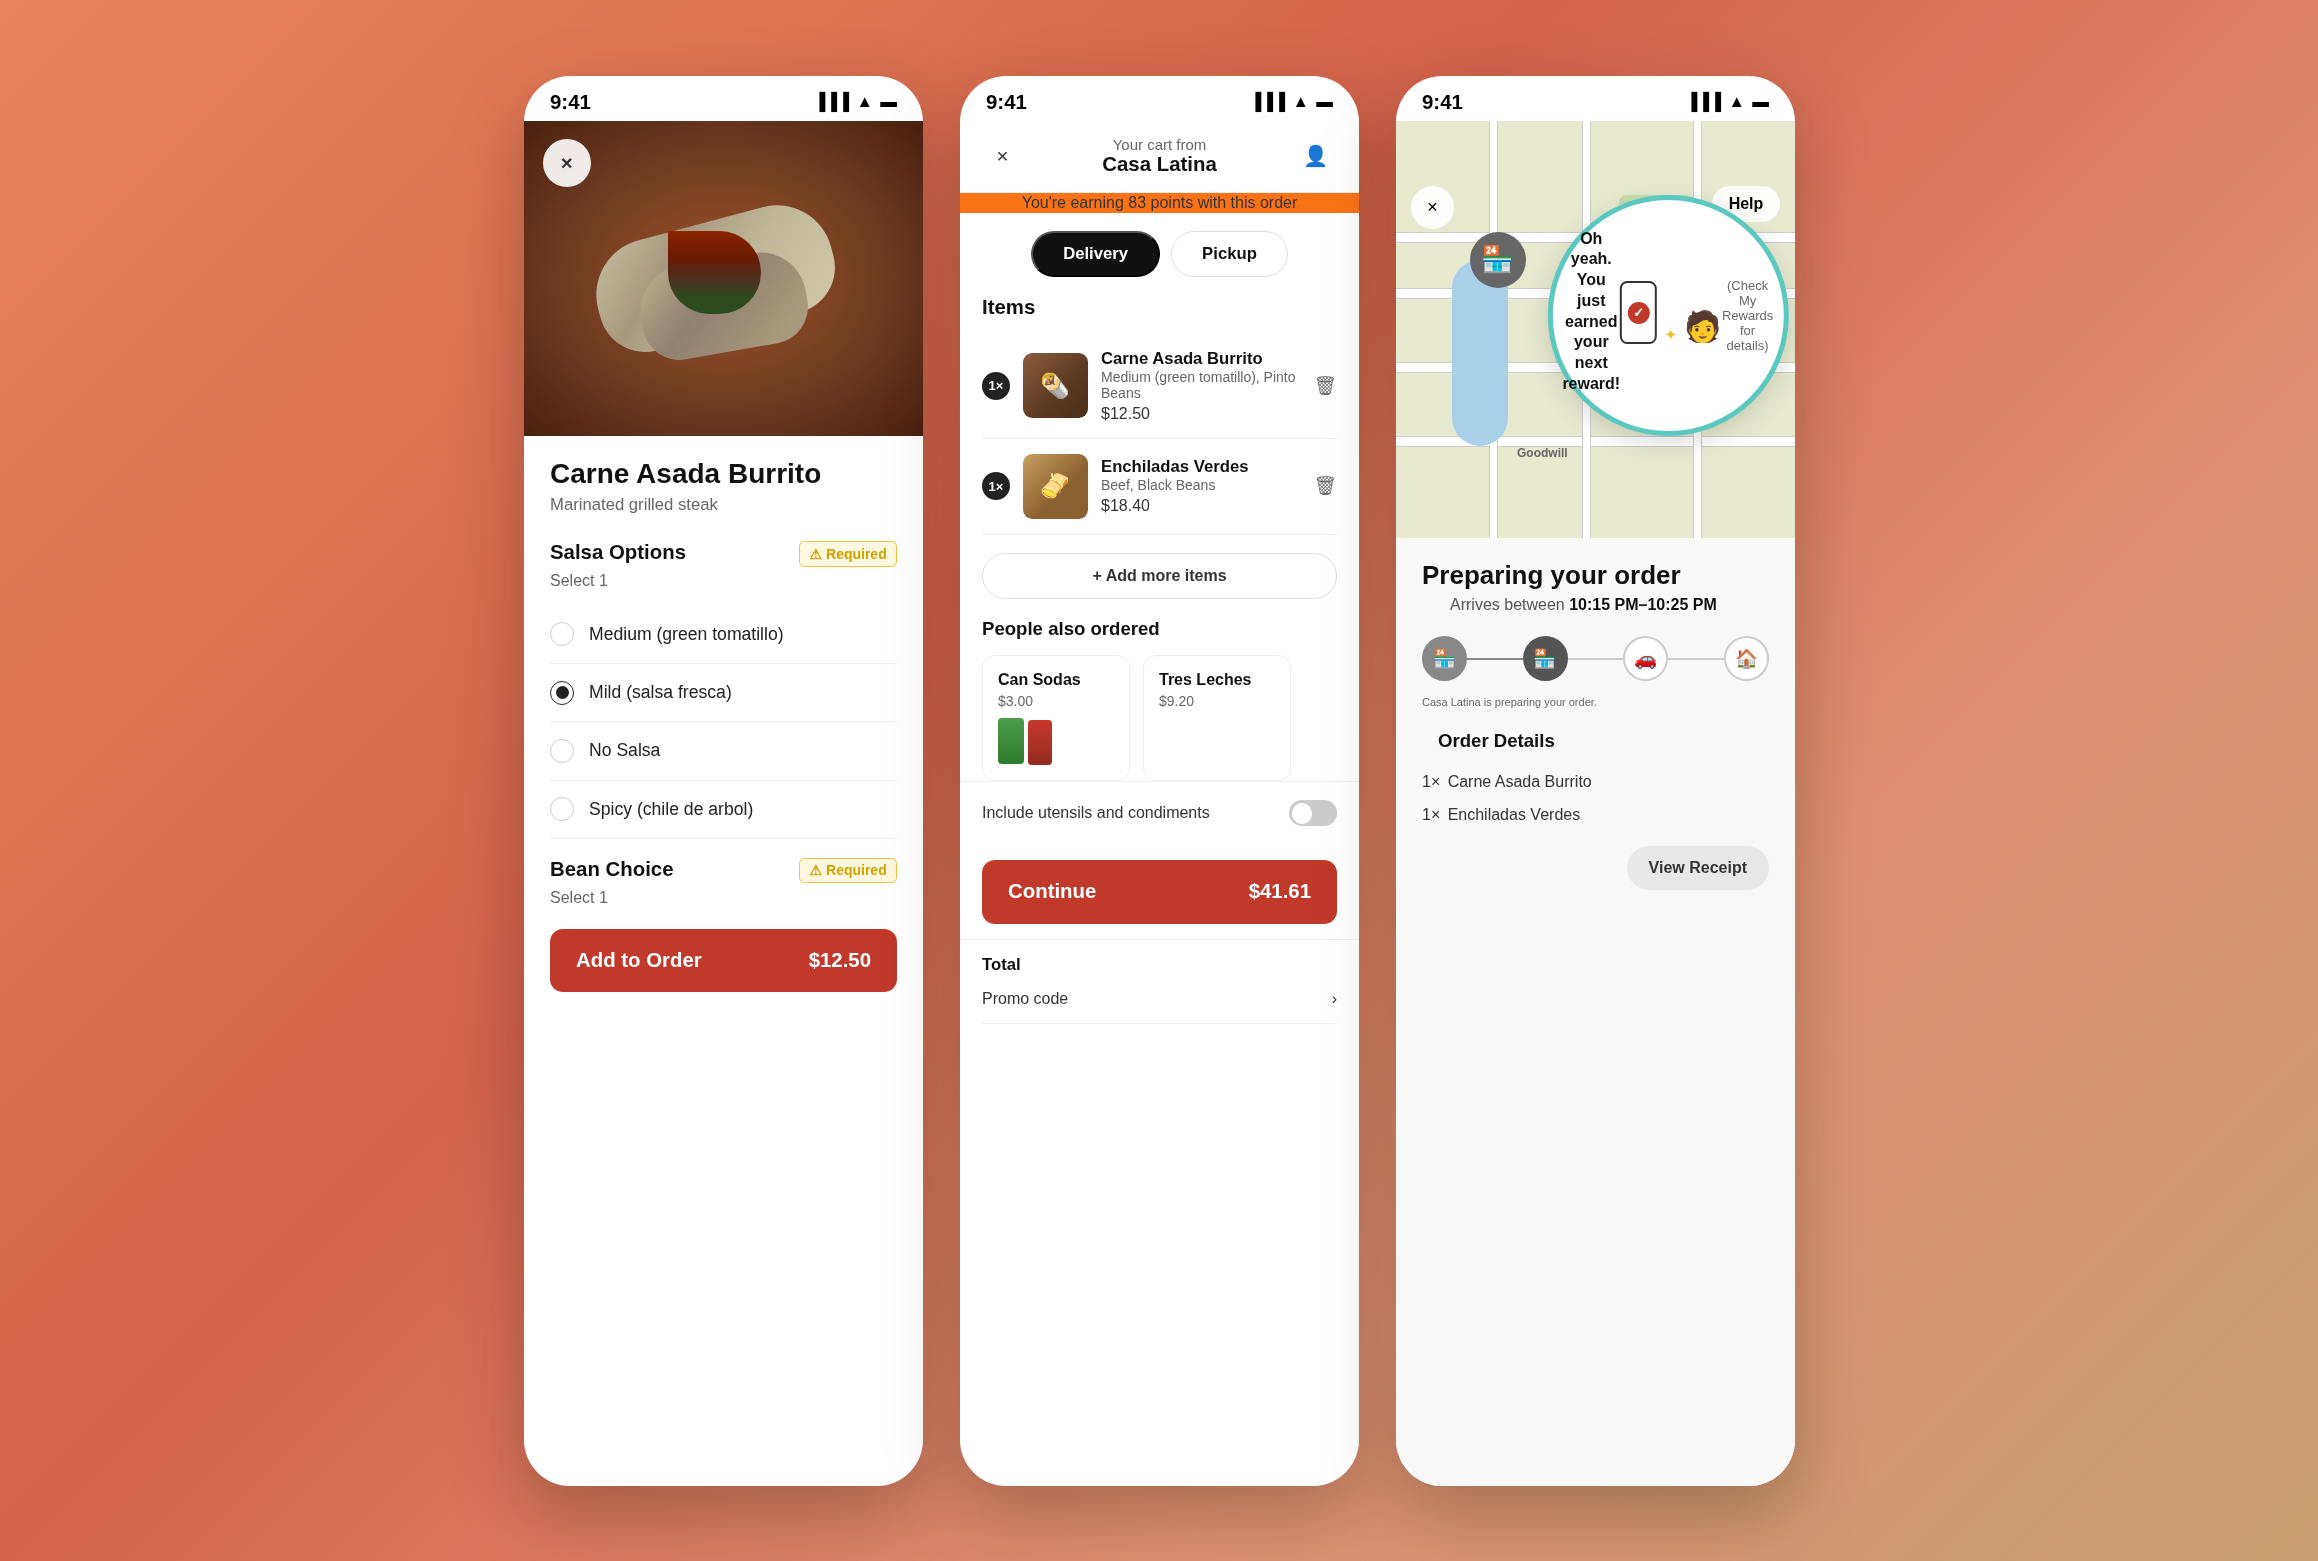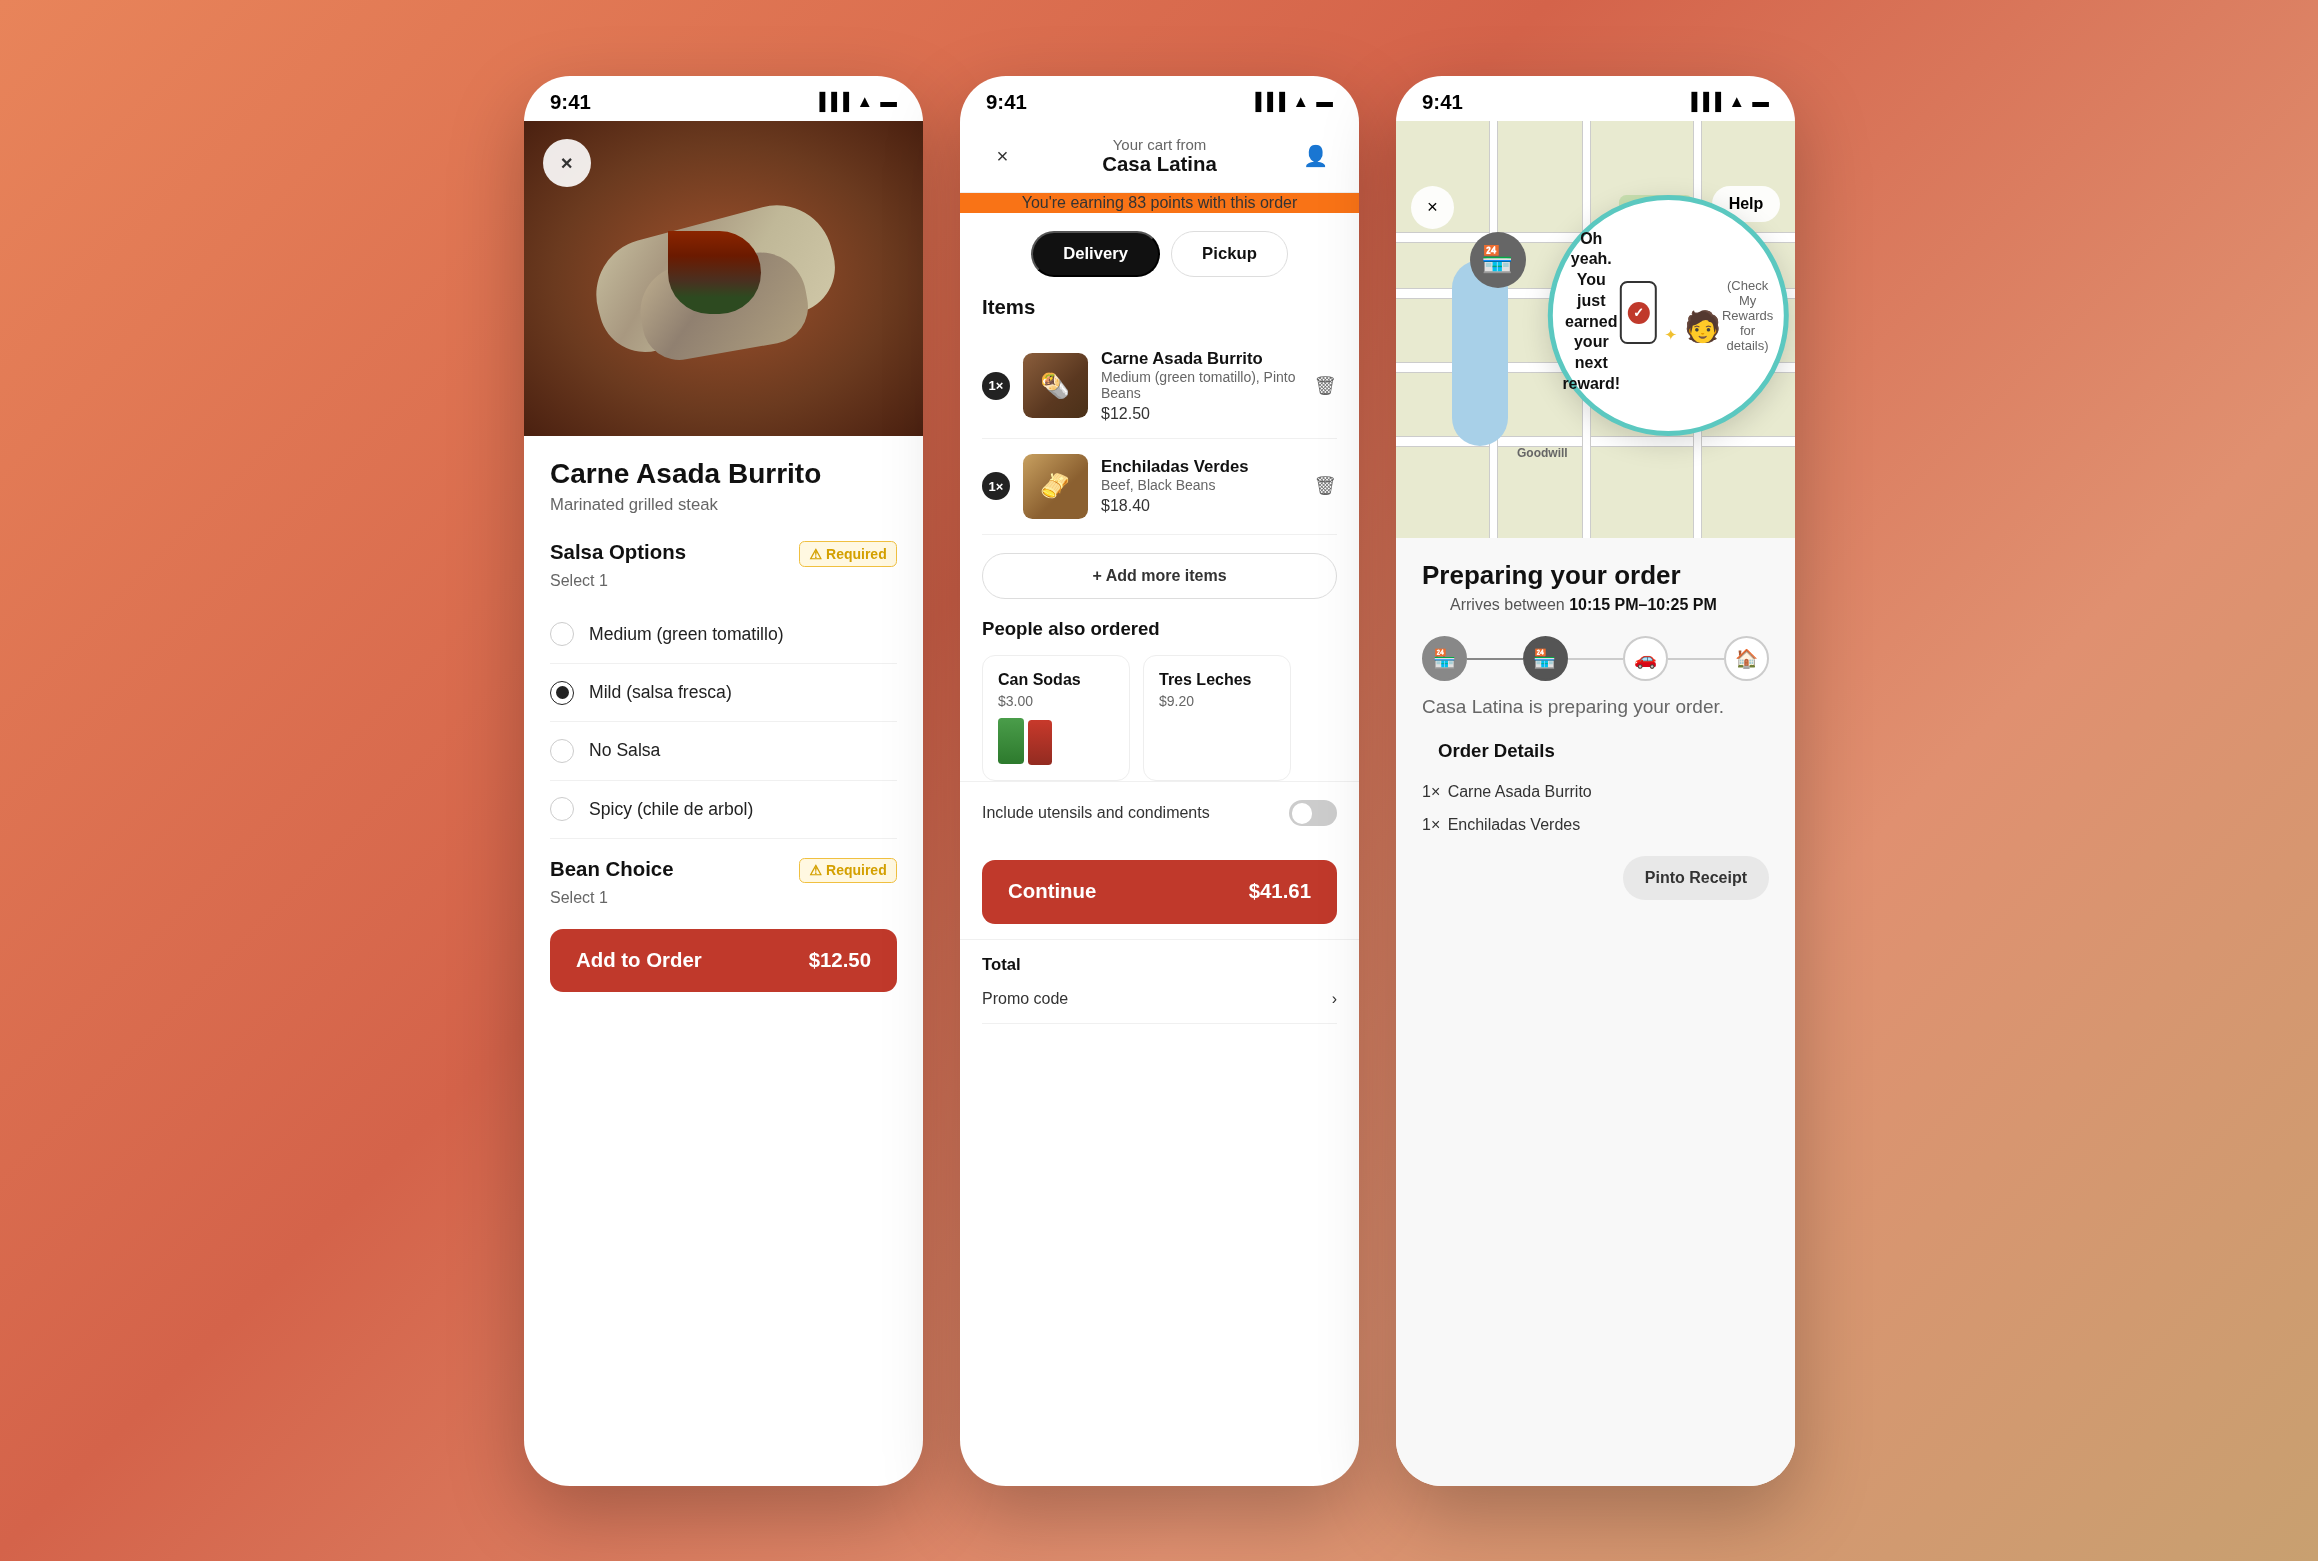--- a/index.html
+++ b/index.html
@@ -569,21 +569,21 @@
     }
     .progress-line {
       flex: 1;
       height: 2.8px;
       background: #ccc;
     }
     .progress-line.done {
       background: #888;
     }
     .progress-status {
-      font-size: 19px;
+      font-size: 11px;
       color: #666;
       margin-bottom: 22px;
     }
     .order-details-title {
       font-size: 18.6px;
       font-weight: 700;
       color: #111;
       margin-bottom: 13px;
       margin-left: 16px;
     }
@@ -905,18 +905,18 @@
       <div class="order-details-title">Order Details</div>
       <div class="order-detail-item">
         <span>1×</span>
         <span>Carne Asada Burrito</span>
       </div>
       <div class="order-detail-item">
         <span>1×</span>
         <span>Enchiladas Verdes</span>
       </div>
 
-      <div class="view-receipt-btn">Pinto Receipt</div>
+      <div class="view-receipt-btn">View Receipt</div>
     </div>
   </div>
 
 </div>
 
 
 </body></html>

